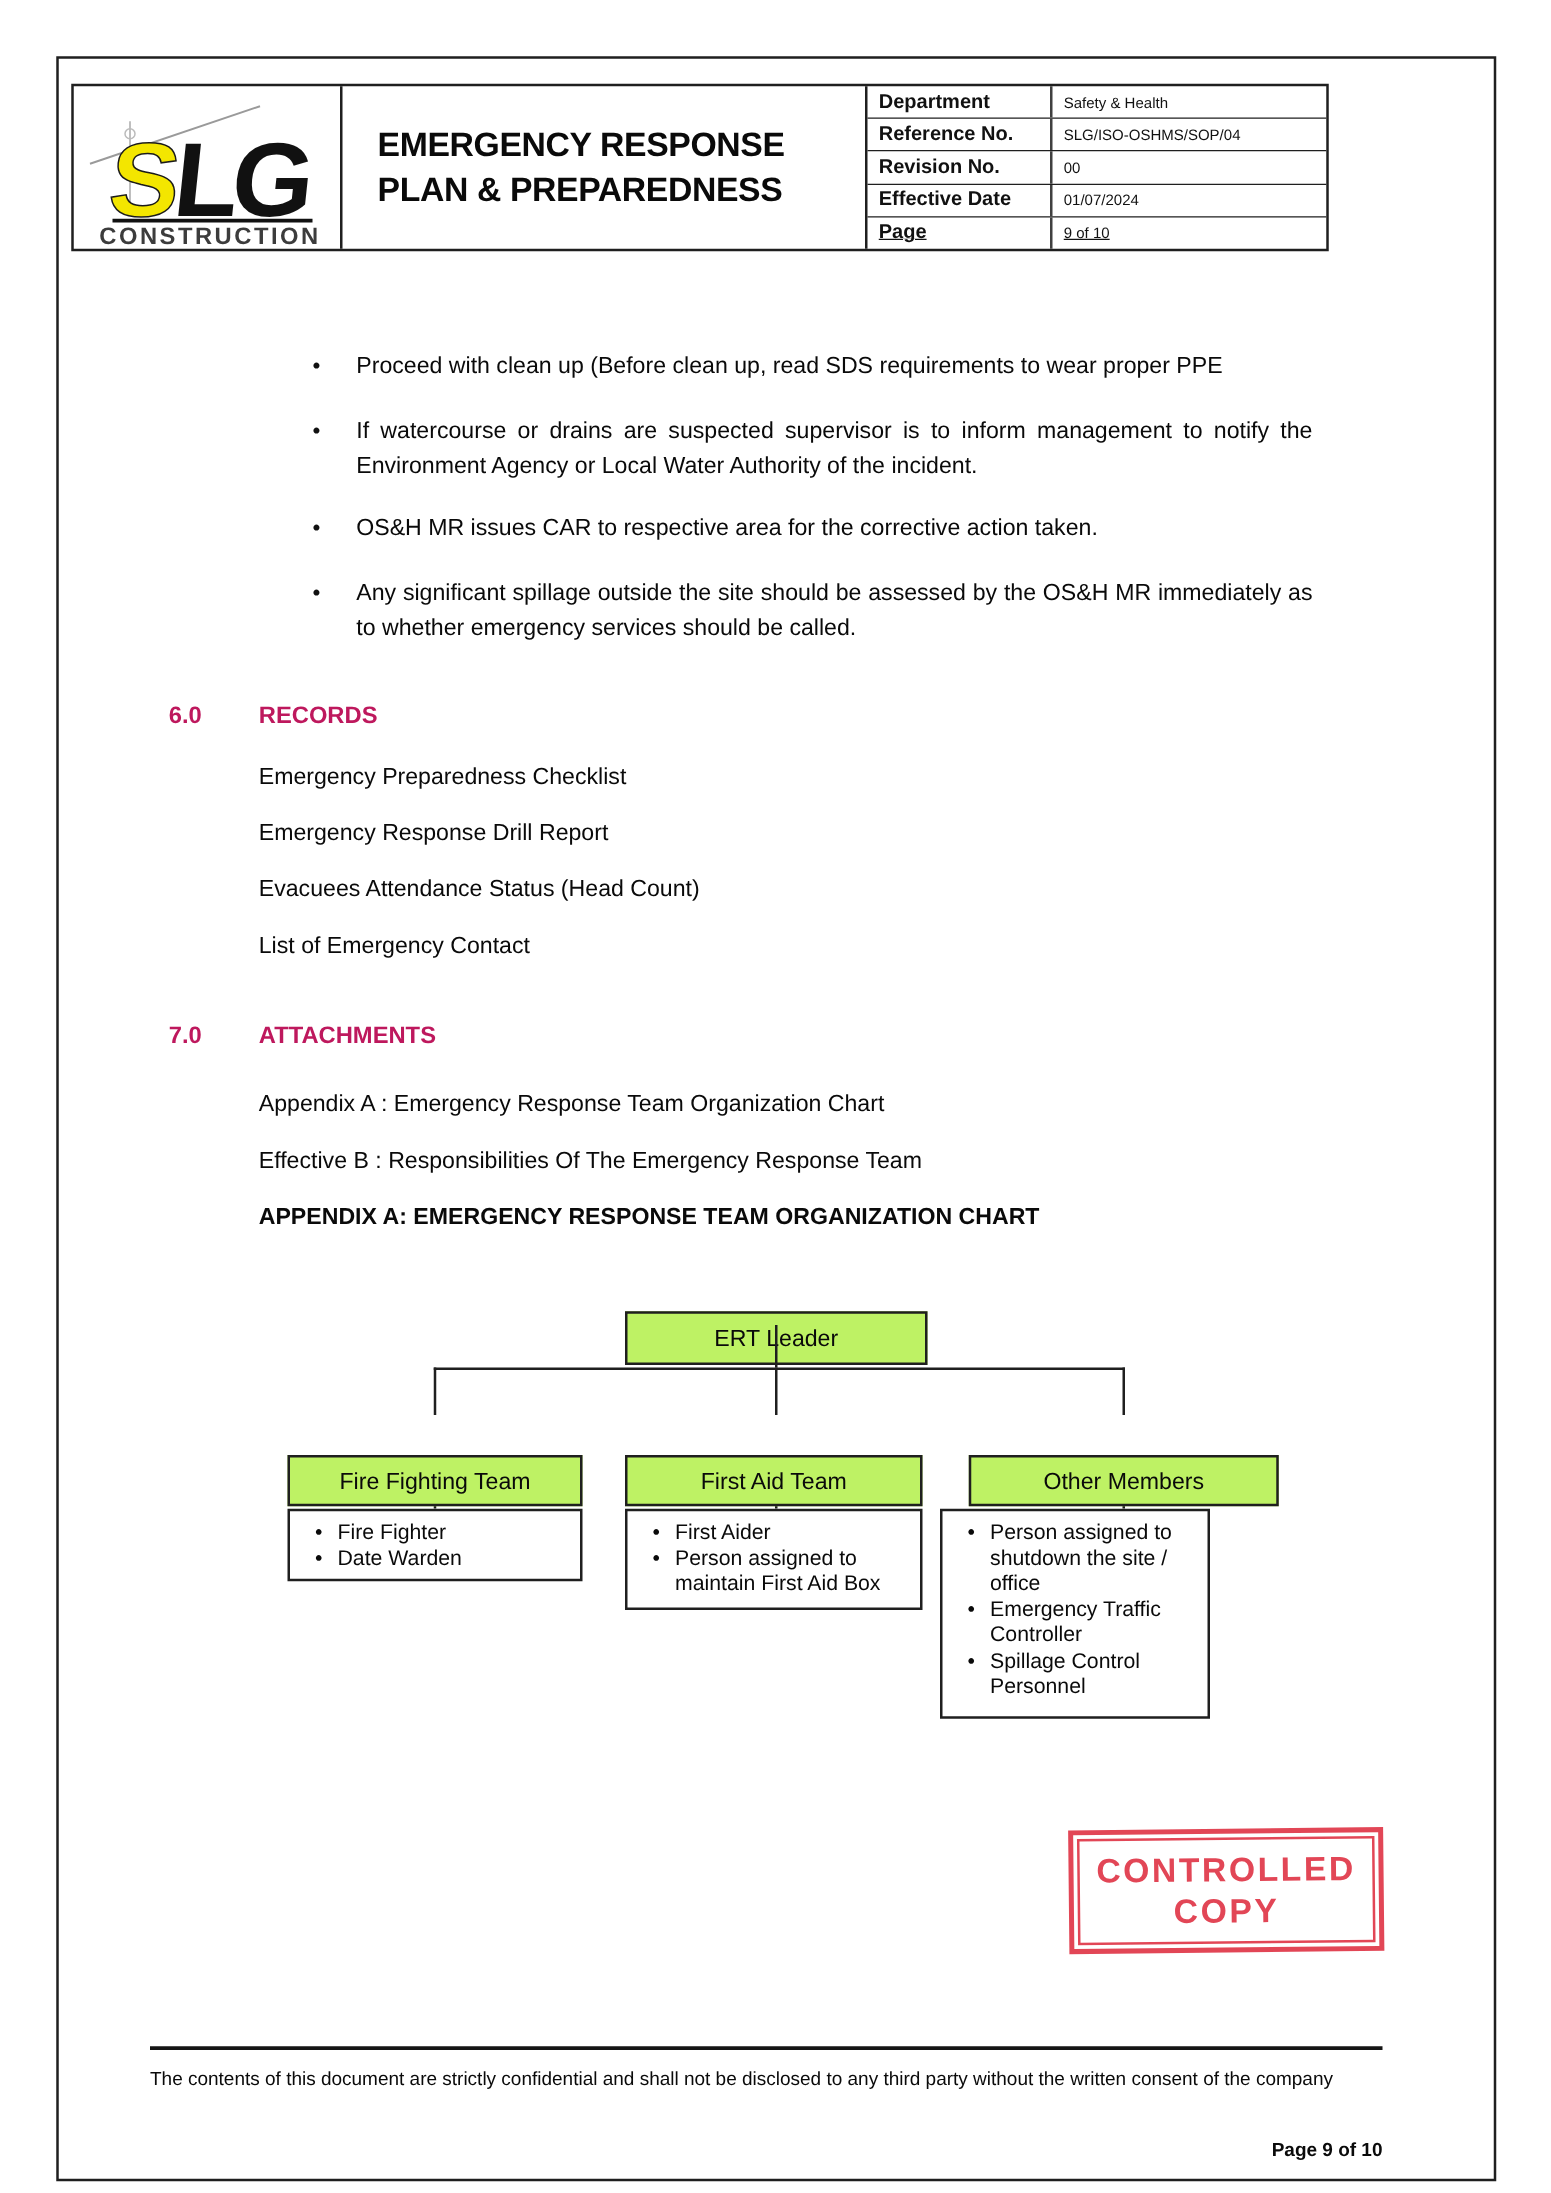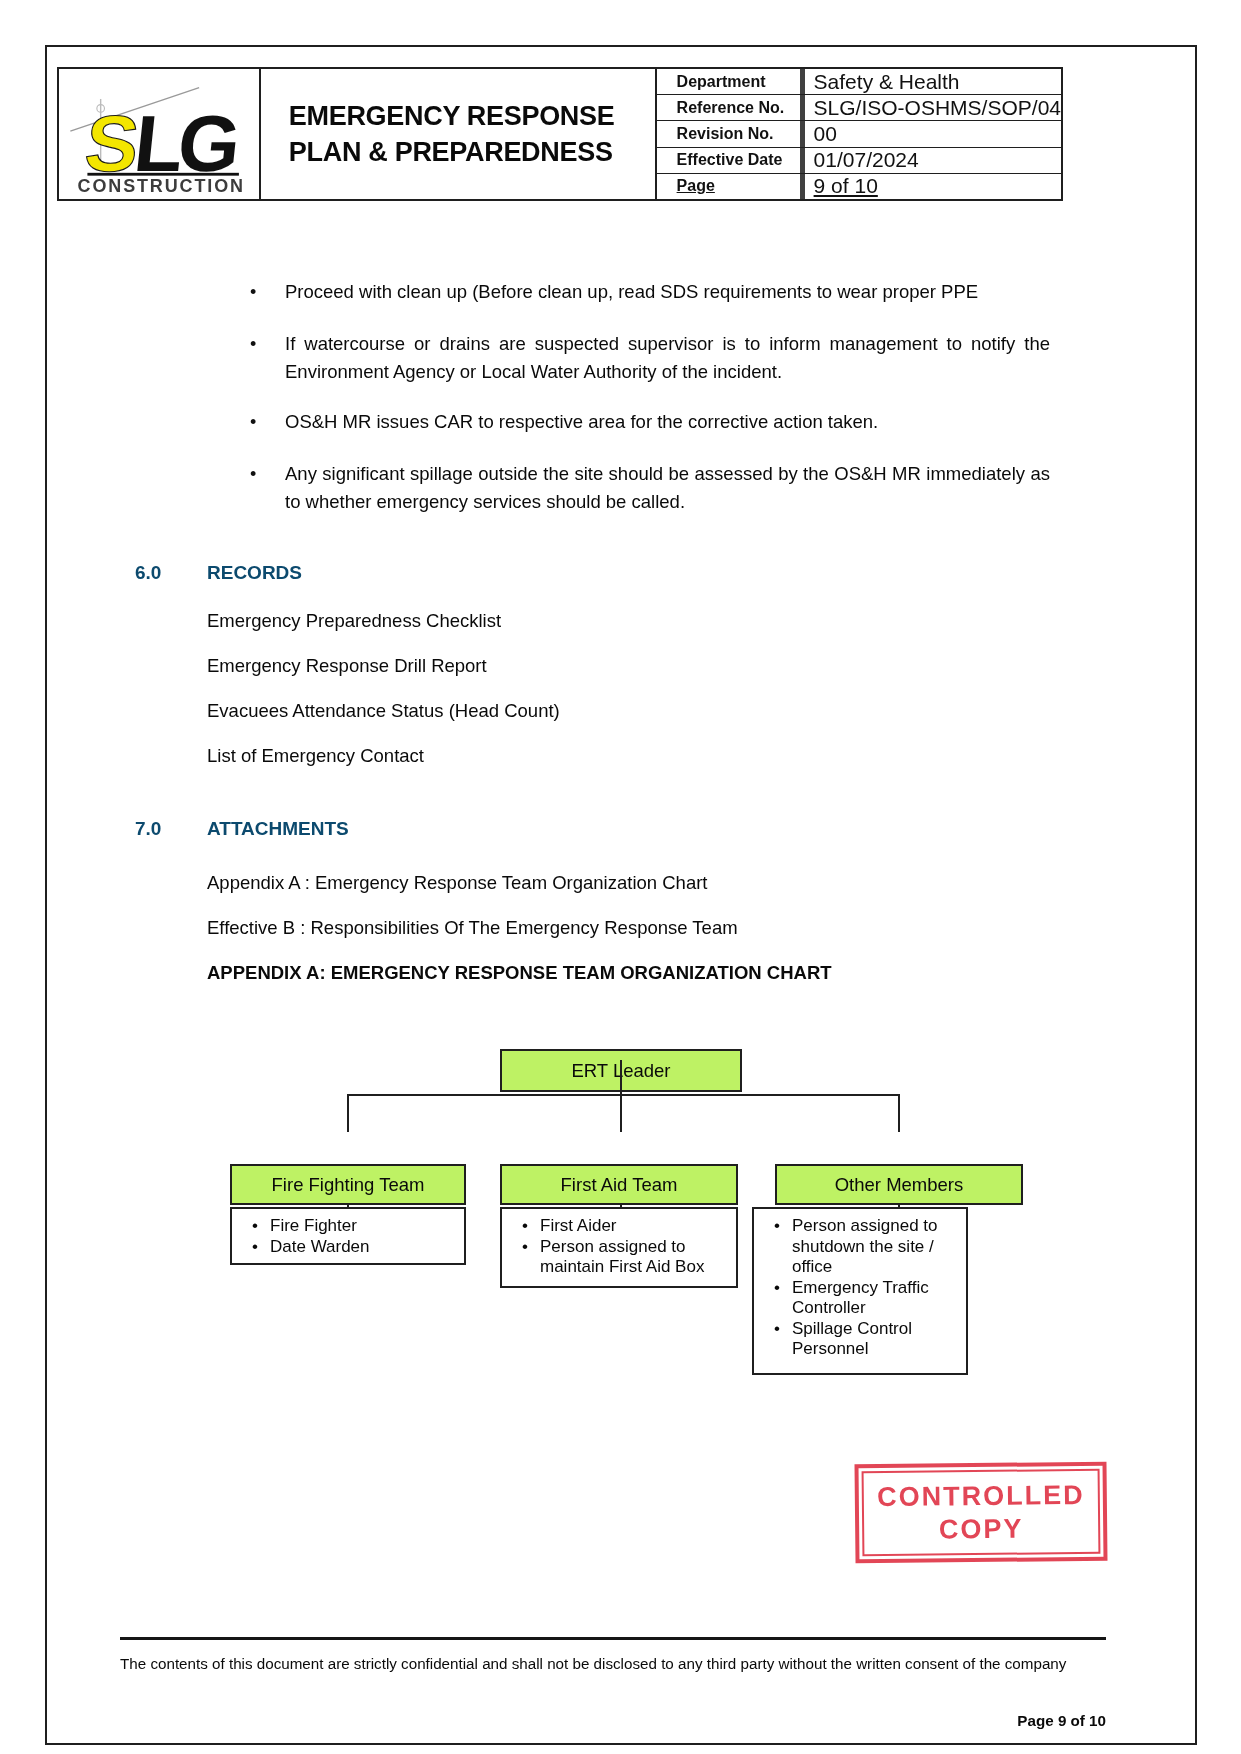--- a/index.html
+++ b/index.html
@@ -42,47 +42,47 @@
     padding-left: 28px;
   }
   .title-line {
     font-size: 27px; font-weight: bold; line-height: 36px;
     letter-spacing: -0.3px; color: #0a0a0a;
   }
   .info-table { flex: 1; display: flex; flex-direction: column; }
   .info-row { display: flex; flex: 1; border-bottom: 1px solid #1f1f1f; }
   .info-row:last-child { border-bottom: none; text-decoration: underline; }
   .info-label {
-    width: 148px; border-right: 5px solid #404040;
+    width: 148px; border-right: 2px solid #404040;
     font-weight: bold; font-size: 16px;
-    display: flex; align-items: center; padding-left: 20px;
+    display: flex; align-items: center; padding-left: 9px;
   }
   .info-value {
-    flex: 1; font-size: 21px;
+    flex: 1; font-size: 12px;
     display: flex; align-items: center; padding-left: 9px;
     white-space: nowrap;
   }
 
   
   .bullet-row {
     position: absolute; left: 250px; width: 800px;
     display: flex;
   }
   .bullet-dot {
     width: 35px; font-size: 18px; line-height: 28px; flex: 0 0 35px;
   }
   .bullet-text {
     width: 765px; font-size: 18.5px; line-height: 28px; color: #0a0a0a;
   }
   .bullet-text.justify { text-align: justify; }
 
   
   .section-heading {
     position: absolute; left: 135px; display: flex;
-    font-weight: bold; font-size: 19px; color: #0c4a6e;
+    font-weight: bold; font-size: 19px; color: #be185d;
   }
   .section-number { width: 72px; }
   .plain-line {
     position: absolute; left: 207px;
     font-size: 18.5px; color: #0a0a0a; white-space: nowrap;
   }
   .appendix-title {
     position: absolute; left: 207px;
     font-size: 18.5px; font-weight: bold; color: #0a0a0a; white-space: nowrap;
   }

